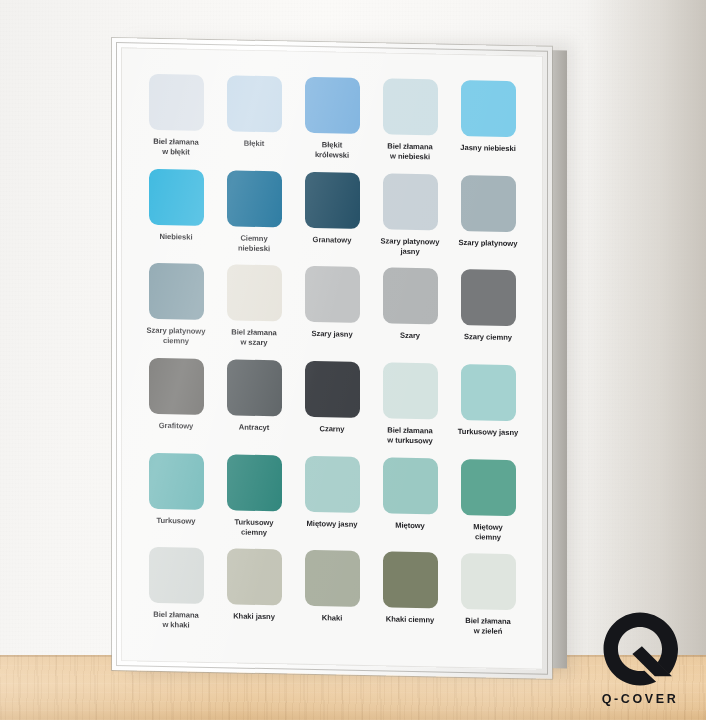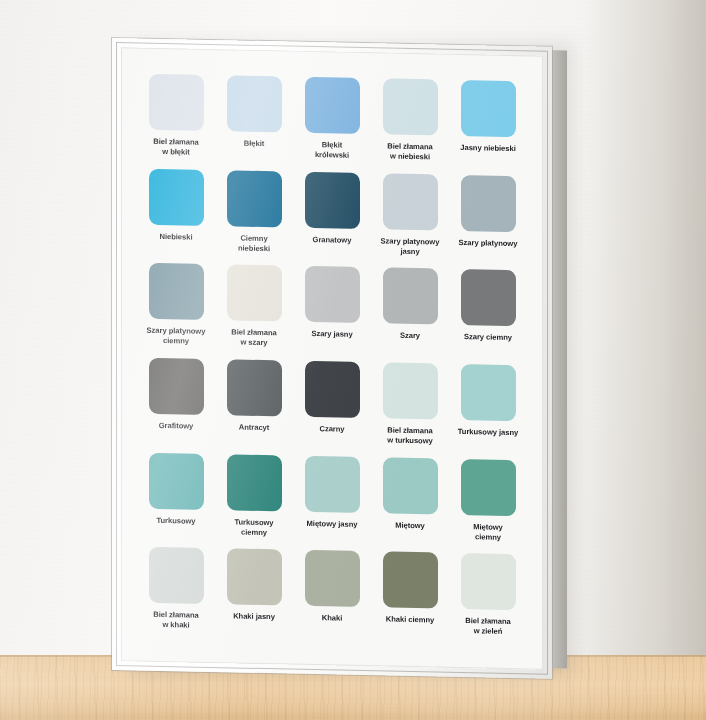--- a/index.html
+++ b/index.html
@@ -335,14 +335,21 @@
             <div class="swatch" style="background: rgb(223, 229, 223);"></div>
             <div class="cell-label">Biel złamana
 w zieleń</div>
           </div>
         </div>
     </div>
 
     <div class="glass"></div>
   </div>
 
+  <div class="logo">
+    <svg class="logo-mark" width="76" height="76" viewBox="0 0 100 100" aria-hidden="true">
+      <path fill="#15161a" d="M50 2C23.5 2 2 23.5 2 50c0 26.5 21.5 48 48 48 7.6 0 14.8-1.8 21.2-4.9L55.8 78.5C54 78.8 52 79 50 79 33.9 79 21 66.1 21 50S33.9 21 50 21s29 12.9 29 29c0 6.6-2.2 12.7-5.9 17.6L88.5 83C95.6 74.2 100 62.6 100 50 100 23.5 76.5 2 50 2z"></path>
+      <path fill="#15161a" d="M52.5 46.5 L92 86 L69.5 86 L40 56.5 Z"></path>
+    </svg>
+    <span class="logo-text">Q-COVER</span>
+  </div>
 
 </div>
 
 </body></html>

